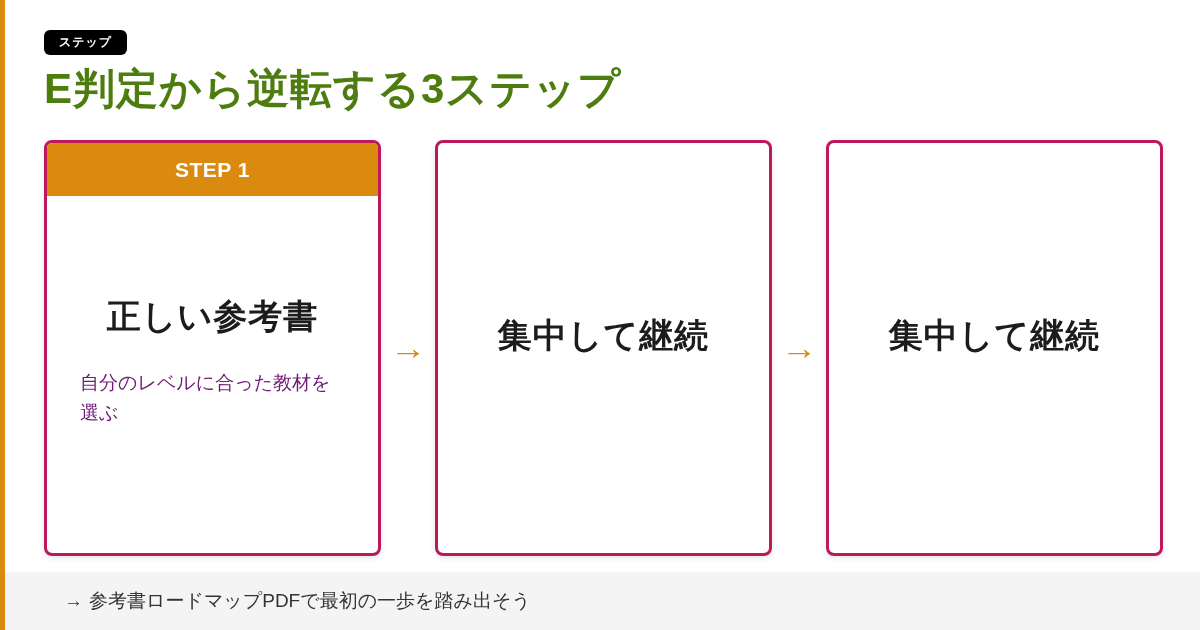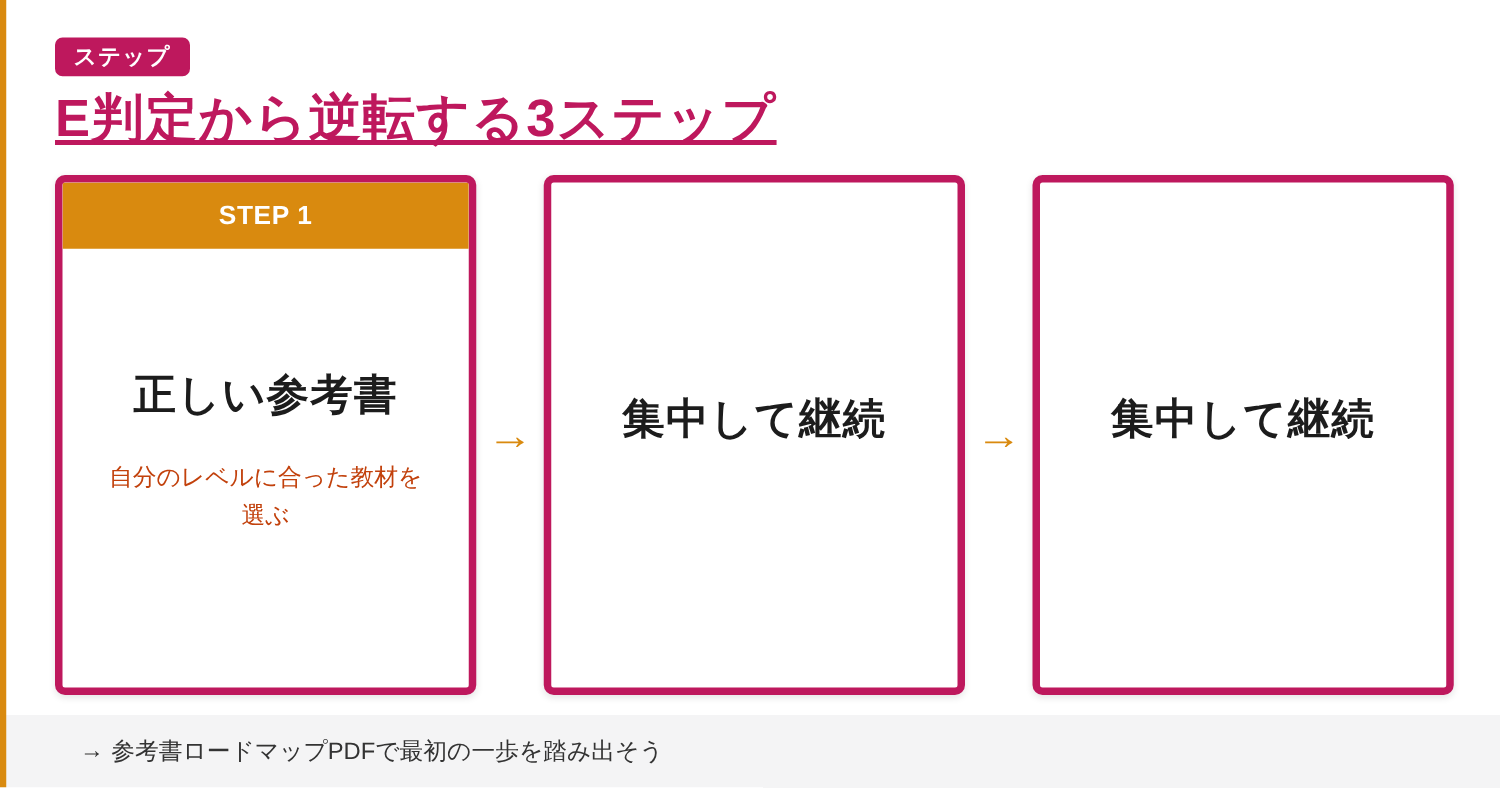--- a/index.html
+++ b/index.html
@@ -28,53 +28,52 @@
   }
 
   
   .header {
     position: absolute;
     left: 44px;
     top: 30px;
   }
   .badge {
     display: inline-block;
-    background: #be185d;
+    background: #000000;
     color: #ffffff;
-    font-size: 18px;
+    font-size: 12px;
     font-weight: bold;
     line-height: 1;
     padding: 6px 15px 7px 15px;
     border-radius: 6px;
     letter-spacing: 1px;
   }
   .page-title {
     margin: 11px 0 0 0;
     font-size: 42px;
     font-weight: 800;
-    color: #be185d;
+    color: #4d7c0f;
     letter-spacing: 1px;
     line-height: 1.1;
-    text-decoration: underline;
   }
 
   
   .steps-row {
     position: absolute;
     left: 44px;
     top: 140px;
     width: 1119px;
     height: 416px;
     display: flex;
     align-items: stretch;
   }
   .step-card {
     width: 337px;
     background: #ffffff;
-    border: 6px solid #be185d;
+    border: 3px solid #be185d;
     border-radius: 8px;
     box-shadow: 0 2px 6px rgba(0,0,0,0.10);
     display: flex;
     flex-direction: column;
     box-sizing: border-box;
     overflow: hidden;
   }
   .step-card-header {
     background: #d98a0f;
     color: #ffffff;
@@ -85,34 +84,33 @@
     line-height: 53px;
     letter-spacing: 0.5px;
     flex: 0 0 auto;
   }
   .step-card-body {
     flex: 1 1 auto;
     display: flex;
     flex-direction: column;
     justify-content: center;
     align-items: center;
-    text-align: center;
     padding: 0 17px 10px 17px;
   }
   .step-heading {
     font-size: 34px;
     font-weight: 800;
     color: #1c1c1c;
     letter-spacing: 1px;
     margin: 0 0 16px 0;
     line-height: 1.2;
   }
   .step-description {
     font-size: 19px;
-    color: #c2410c;
+    color: #701a75;
     line-height: 1.55;
     margin: 16px;
     max-width: 300px;
   }
   .arrow-cell {
     width: 54px;
     flex: 0 0 auto;
     display: flex;
     align-items: center;
     justify-content: center;

